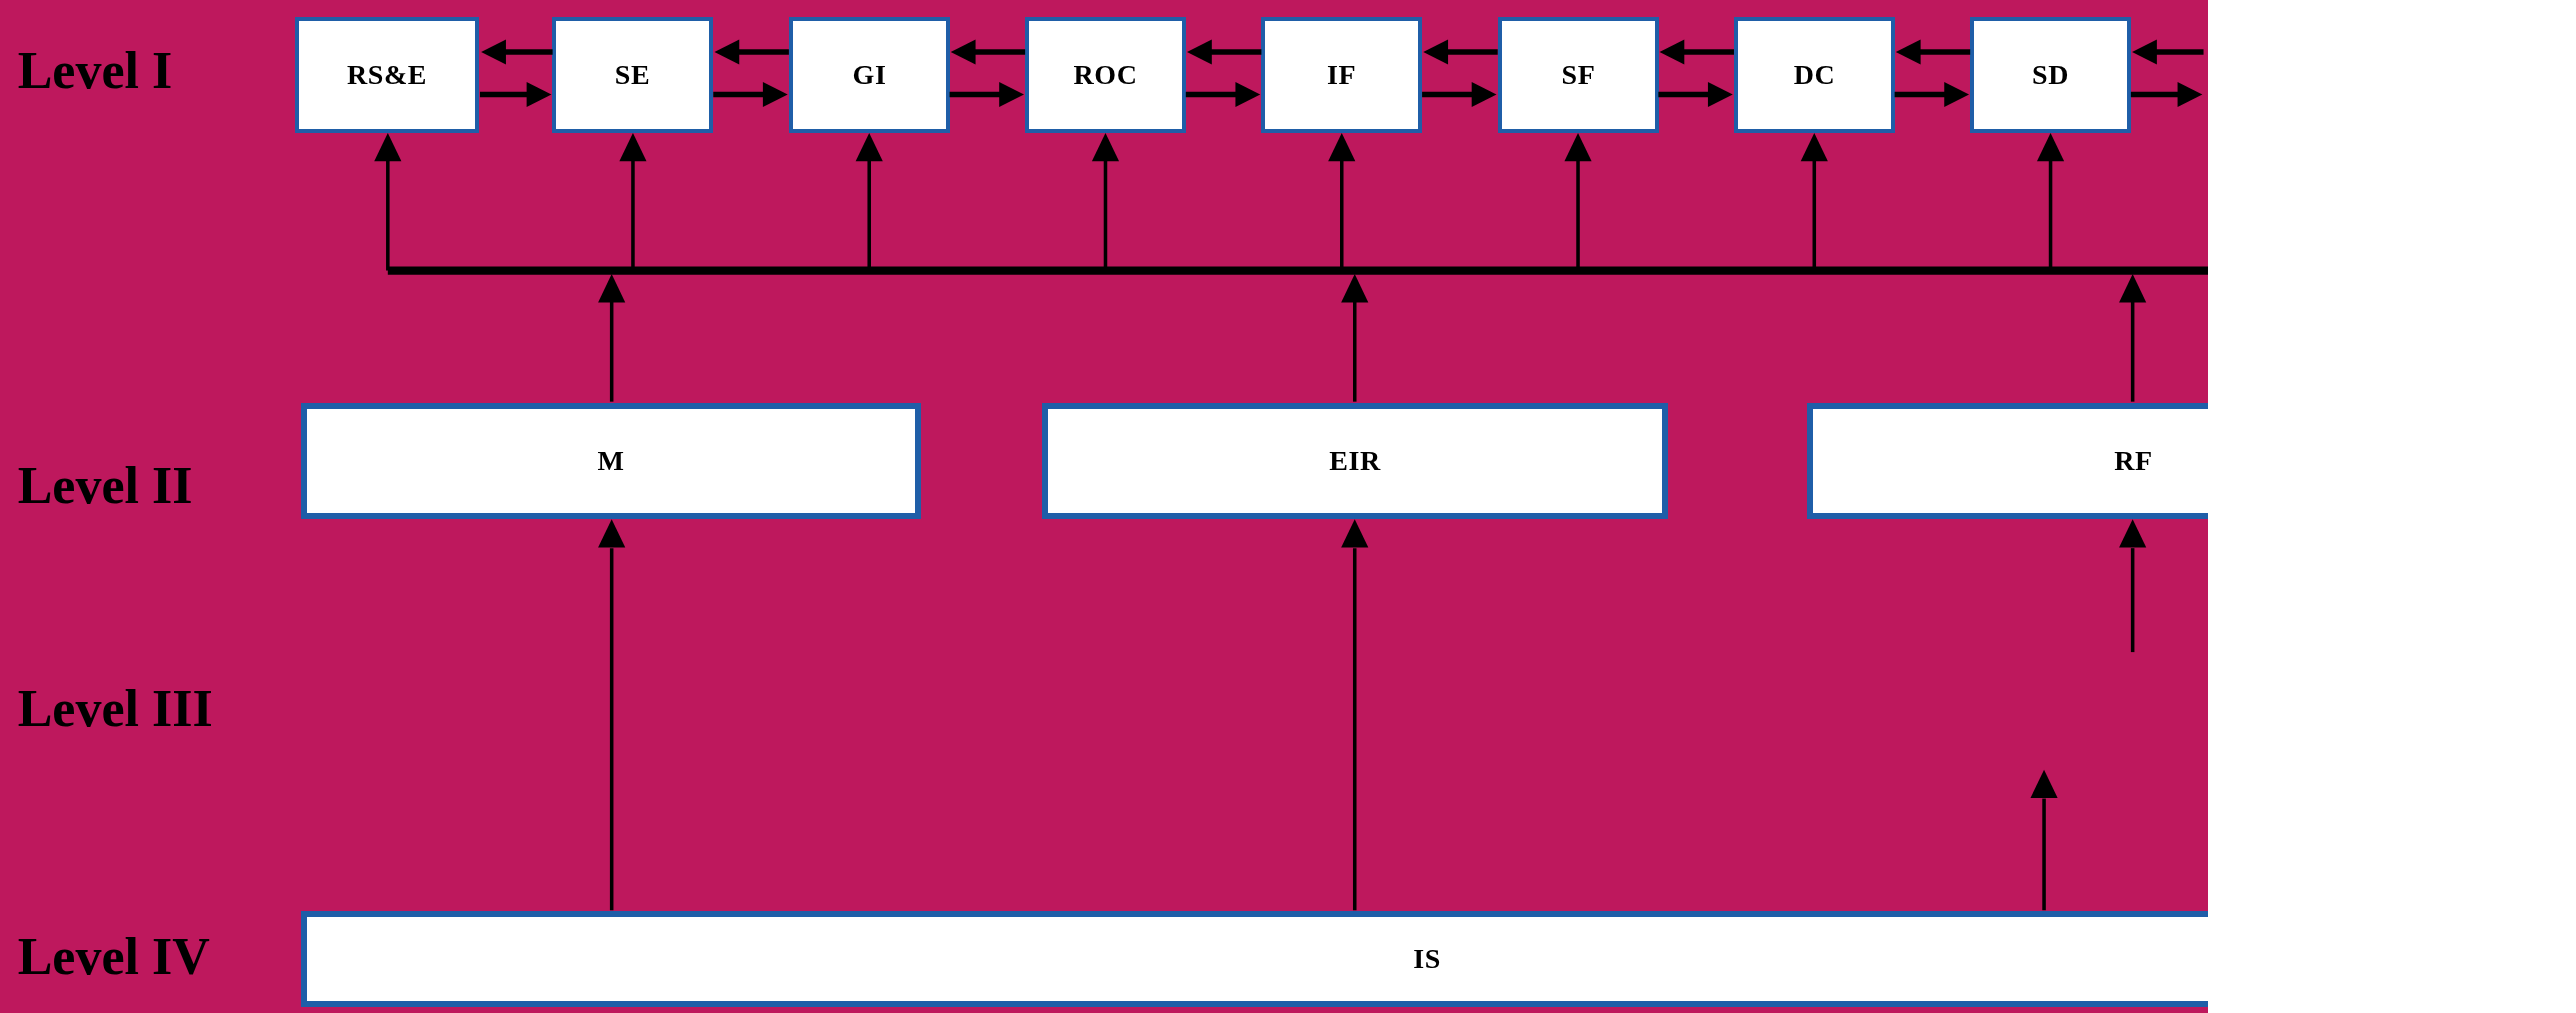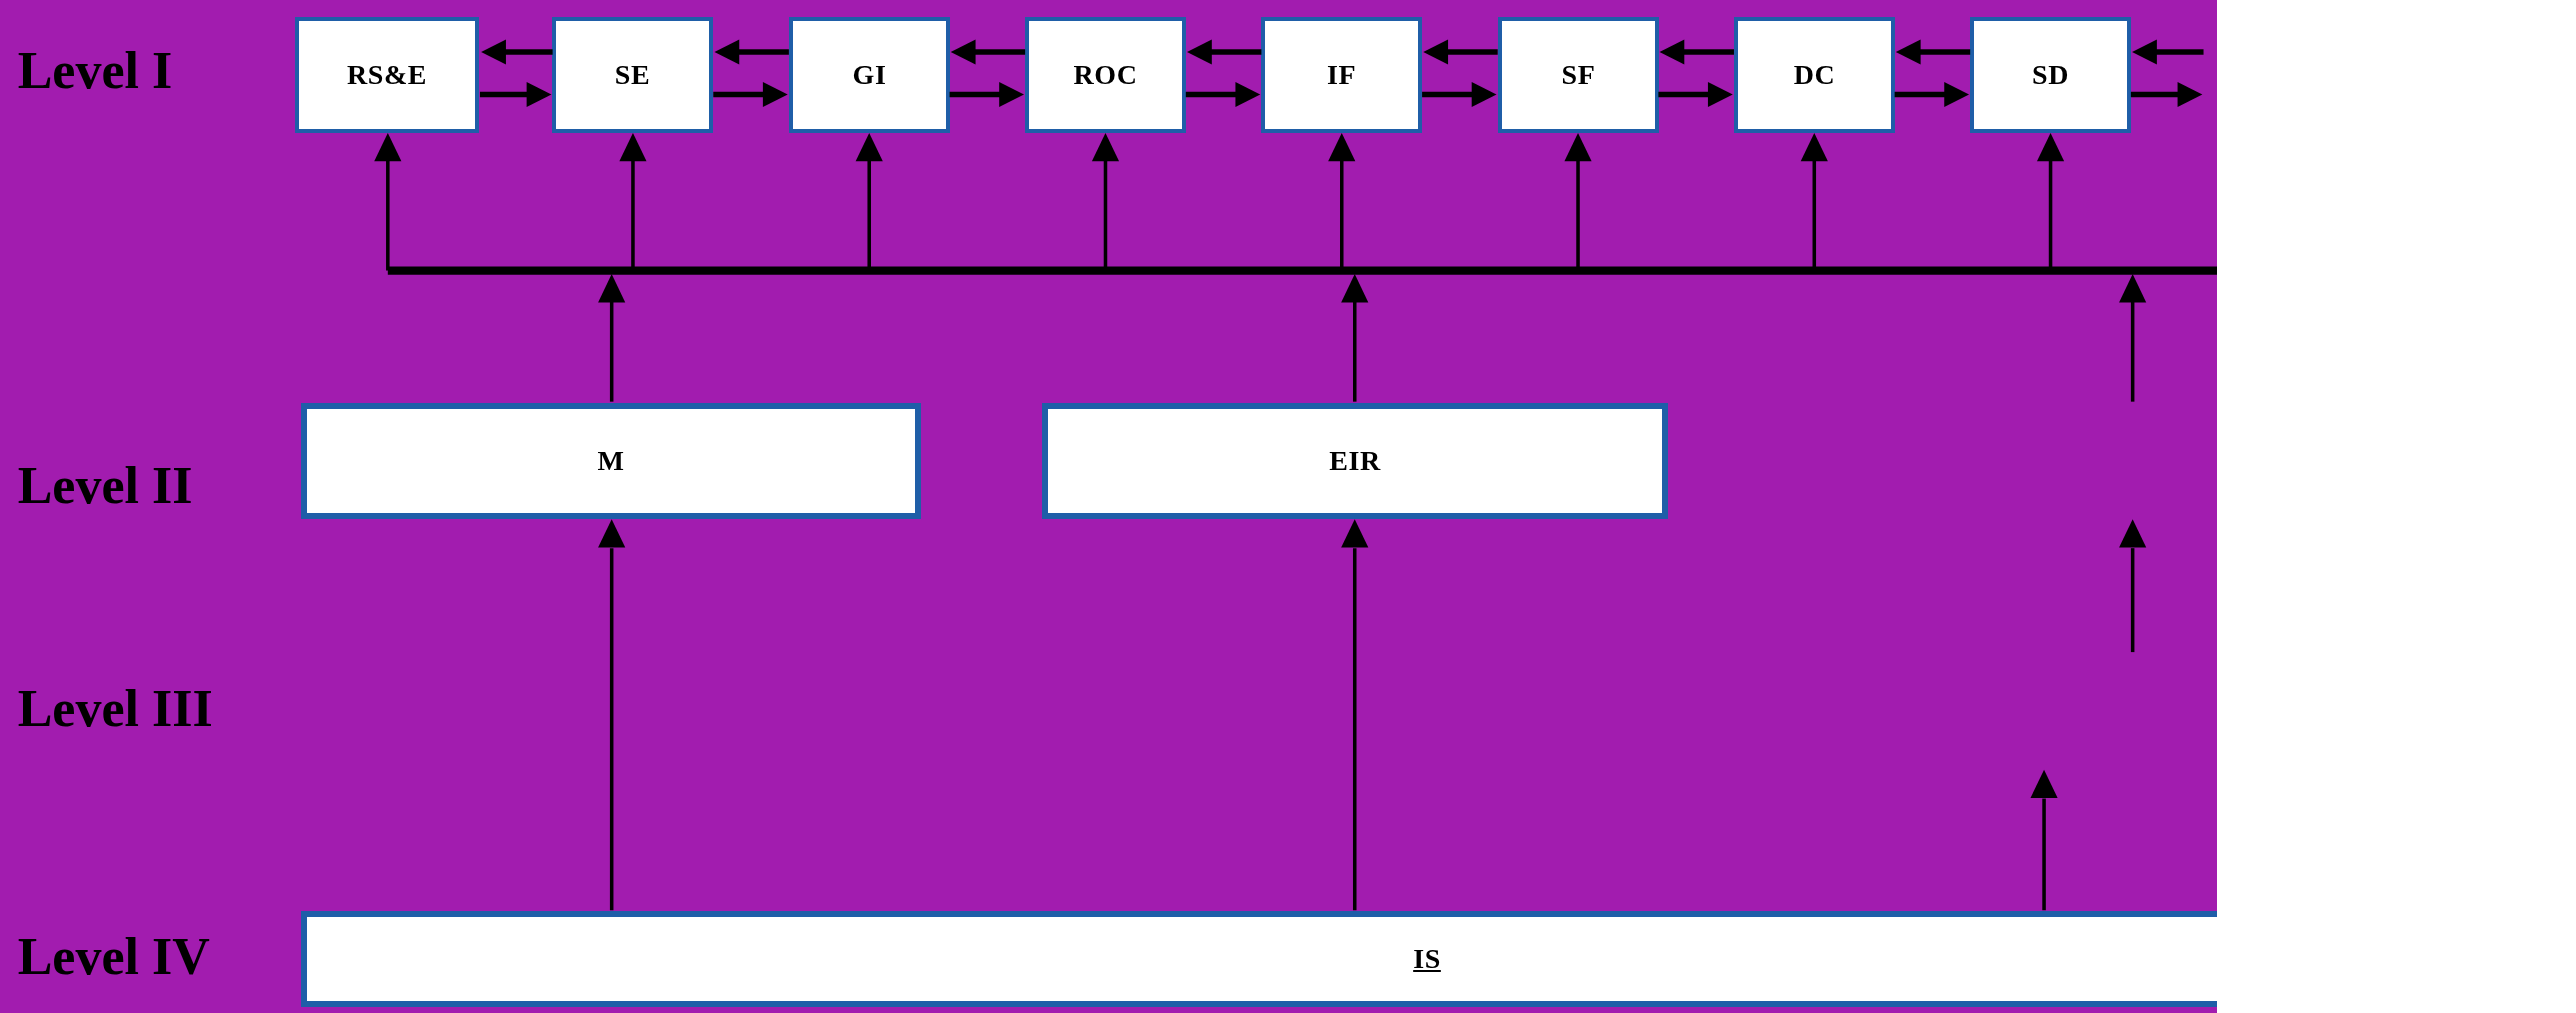--- a/index.html
+++ b/index.html
@@ -4,25 +4,24 @@
 <style>
   html, body {
     margin: 0;
     padding: 0;
     background: #ffffff;
   }
   #canvas {
     position: relative;
     width: 2208px;
     height: 1013px;
-    background: #a21caf;
+    background: #be185d;
     font-family: "Liberation Serif", "DejaVu Serif", serif;
     color: #000000;
     overflow: hidden;
-    padding-left: 9px;
   }
   .row-label {
     position: absolute;
     left: 17.7px;
     font-size: 52px;
     font-weight: bold;
     line-height: 1;
     white-space: nowrap;
   }
   .box {
@@ -34,21 +33,21 @@
     align-items: center;
     justify-content: center;
     font-size: 28px;
     font-weight: bold;
     letter-spacing: 0.6px;
     white-space: nowrap;
   }
   .box.l1 { top: 16.5px; height: 116px; }
   .box.l2 { top: 403px; height: 116px; border-width: 6.5px; }
   .box.l3 { top: 652px; height: 118px; border-width: 6.5px; }
-  .box.l4 { top: 911px; height: 96px; border-width: 6.5px; text-decoration: underline; }
+  .box.l4 { top: 911px; height: 96px; border-width: 6.5px; }
   #arrow-layer {
     position: absolute;
     left: 0;
     top: 0;
   }
   #arrow-layer line { stroke: #000000; }
   #arrow-layer polygon { fill: #000000; stroke: none; }
   .hline { stroke-width: 9px; }
   .vline { stroke-width: 6px; }
   .busline { stroke-width: 14px; }
@@ -68,20 +67,21 @@
   <div class="box l1" style="left:789px;width:161px">GI</div>
   <div class="box l1" style="left:1025px;width:161px">ROC</div>
   <div class="box l1" style="left:1498px;width:161px">SF</div>
   <div class="box l1" style="left:1261px;width:161px">IF</div>
   <div class="box l1" style="left:1734px;width:161px">DC</div>
   <div class="box l1" style="left:1970px;width:161px">SD</div>
   <div class="box l1" style="left:2399px;width:161px">TP</div>
 
   <div class="box l2" style="left:301px;width:620px">M</div>
   <div class="box l2" style="left:1042px;width:626px">EIR</div>
+  <div class="box l2" style="left:1807px;width:653px">RF</div>
 
 
   <div class="box l4" style="left:301px;width:2252px">IS</div>
 
   <svg id="arrow-layer" width="2576" height="1013" viewBox="0 0 4360 1715">
 
     <g>
       <line class="hline" x1="935" y1="88" x2="852" y2="88"></line>
         <polygon points="814,88 856,67 856,109"></polygon>
     </g>

